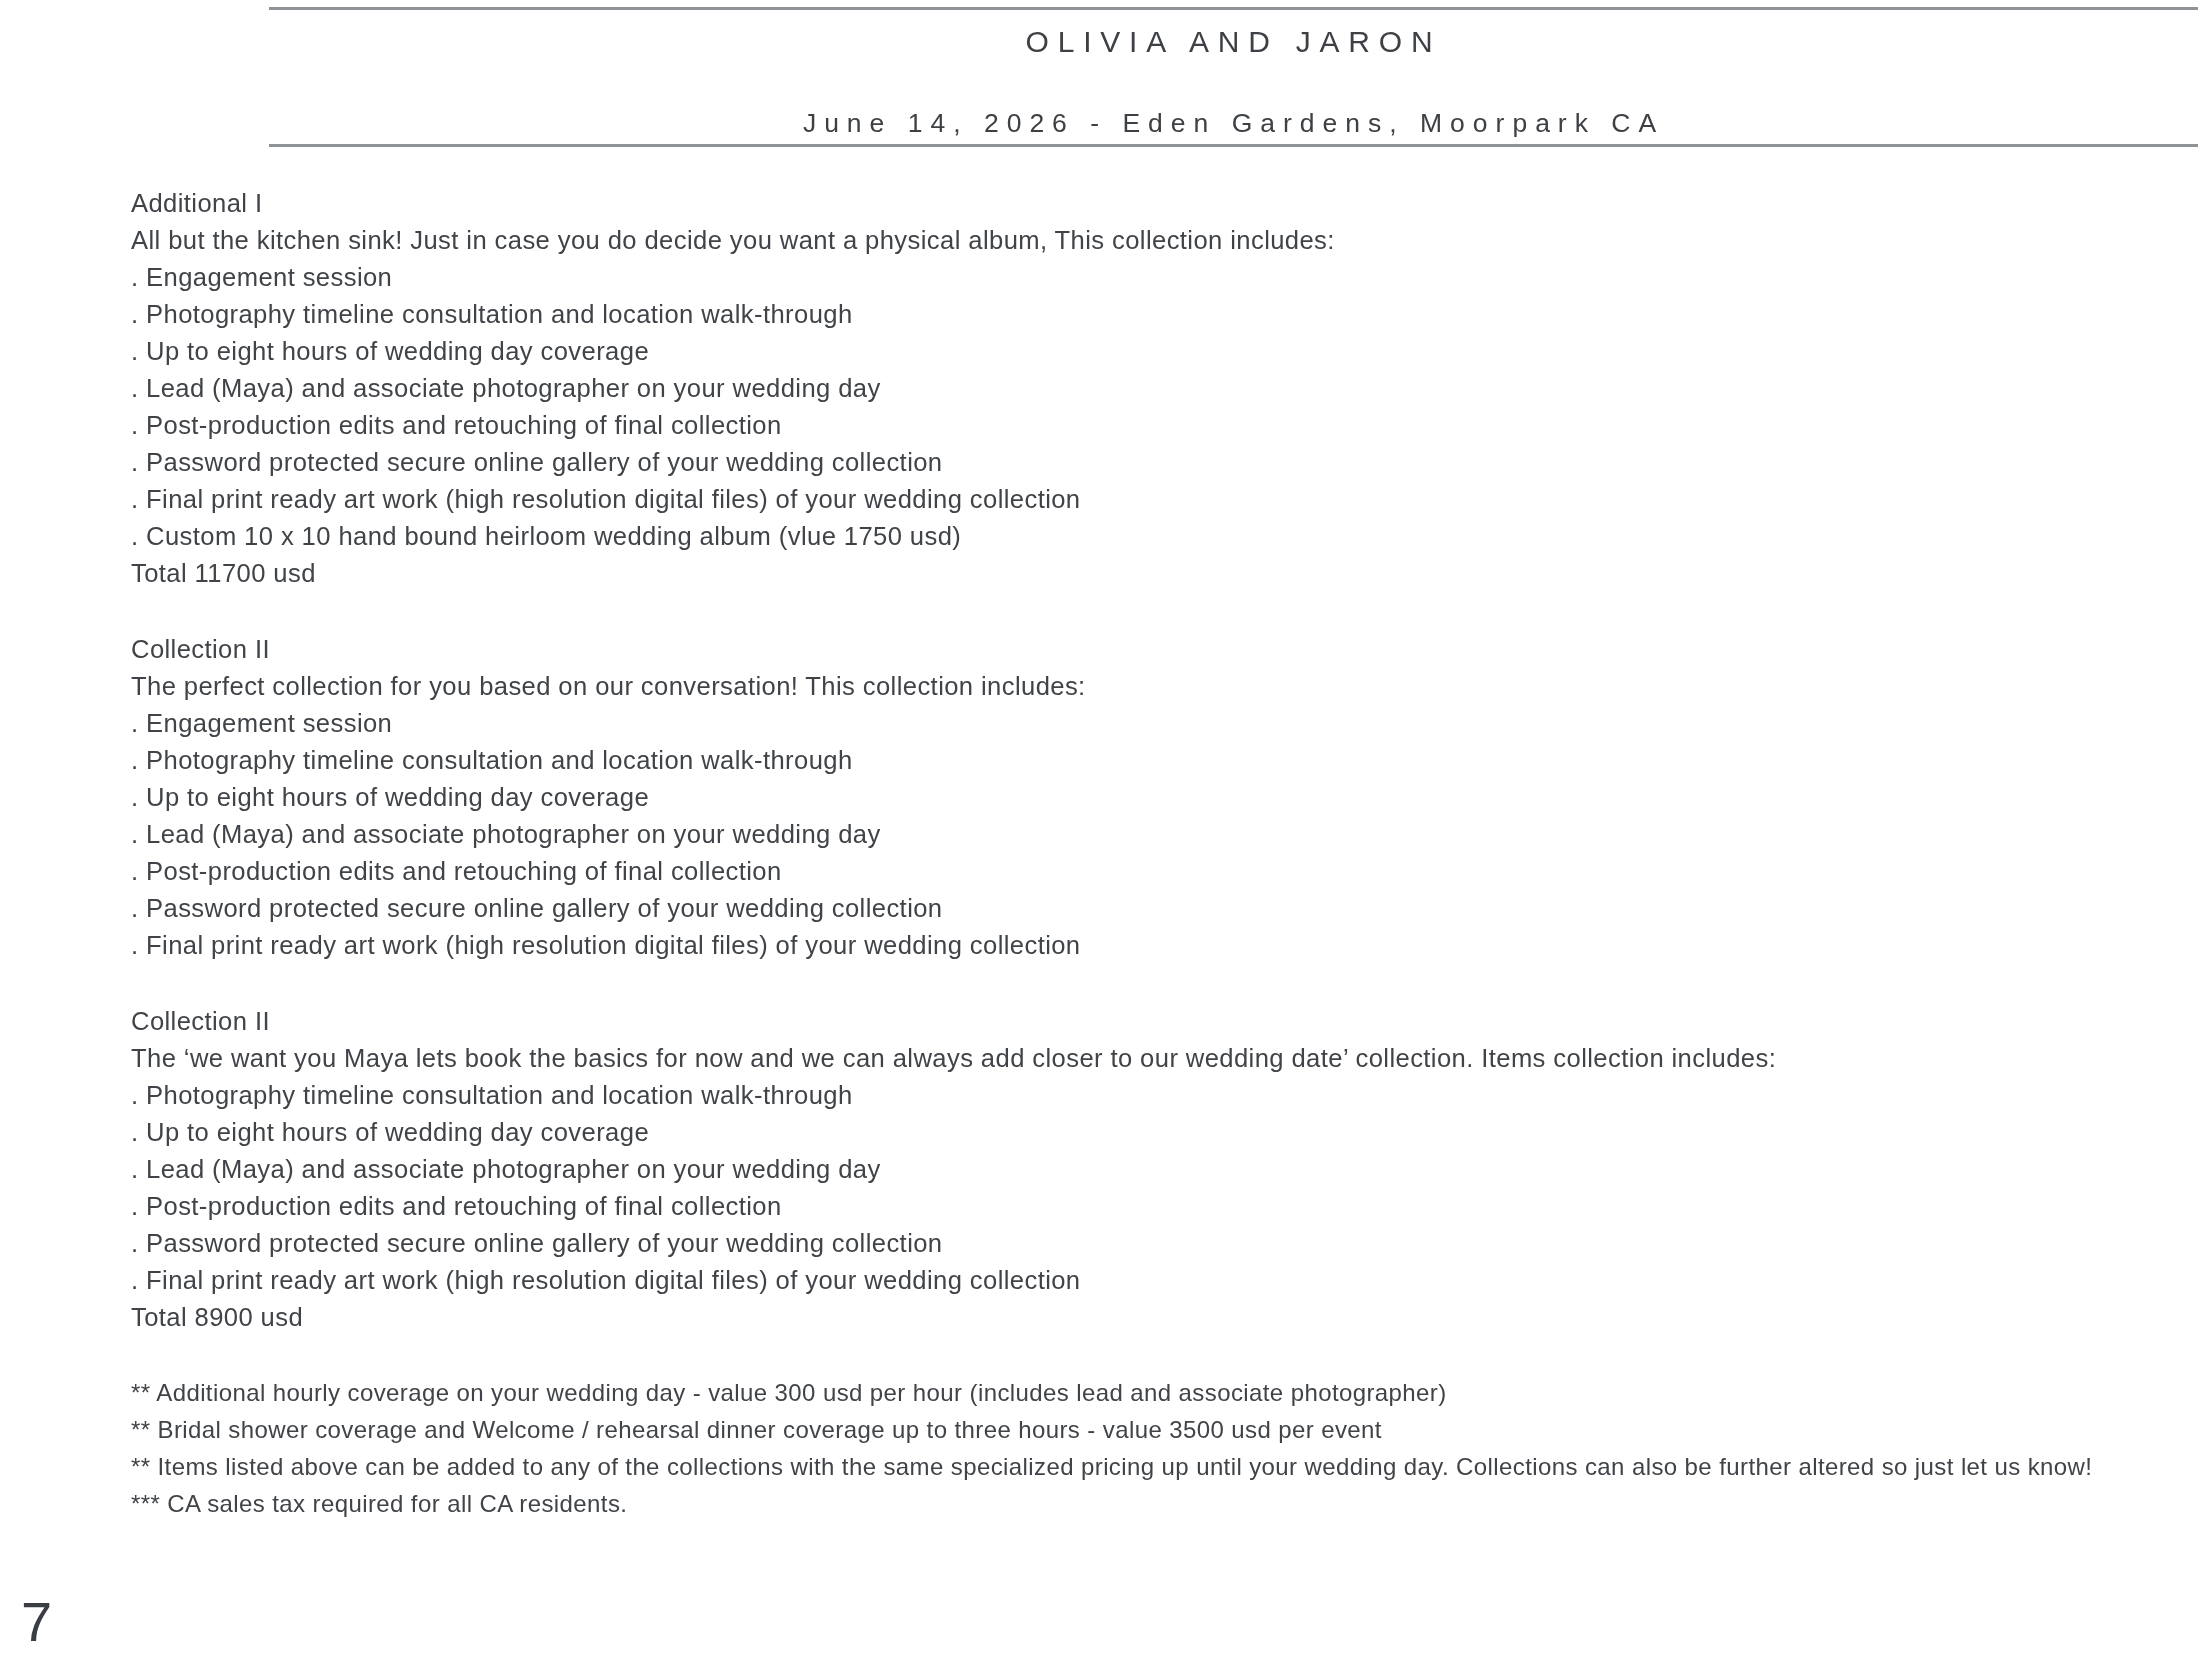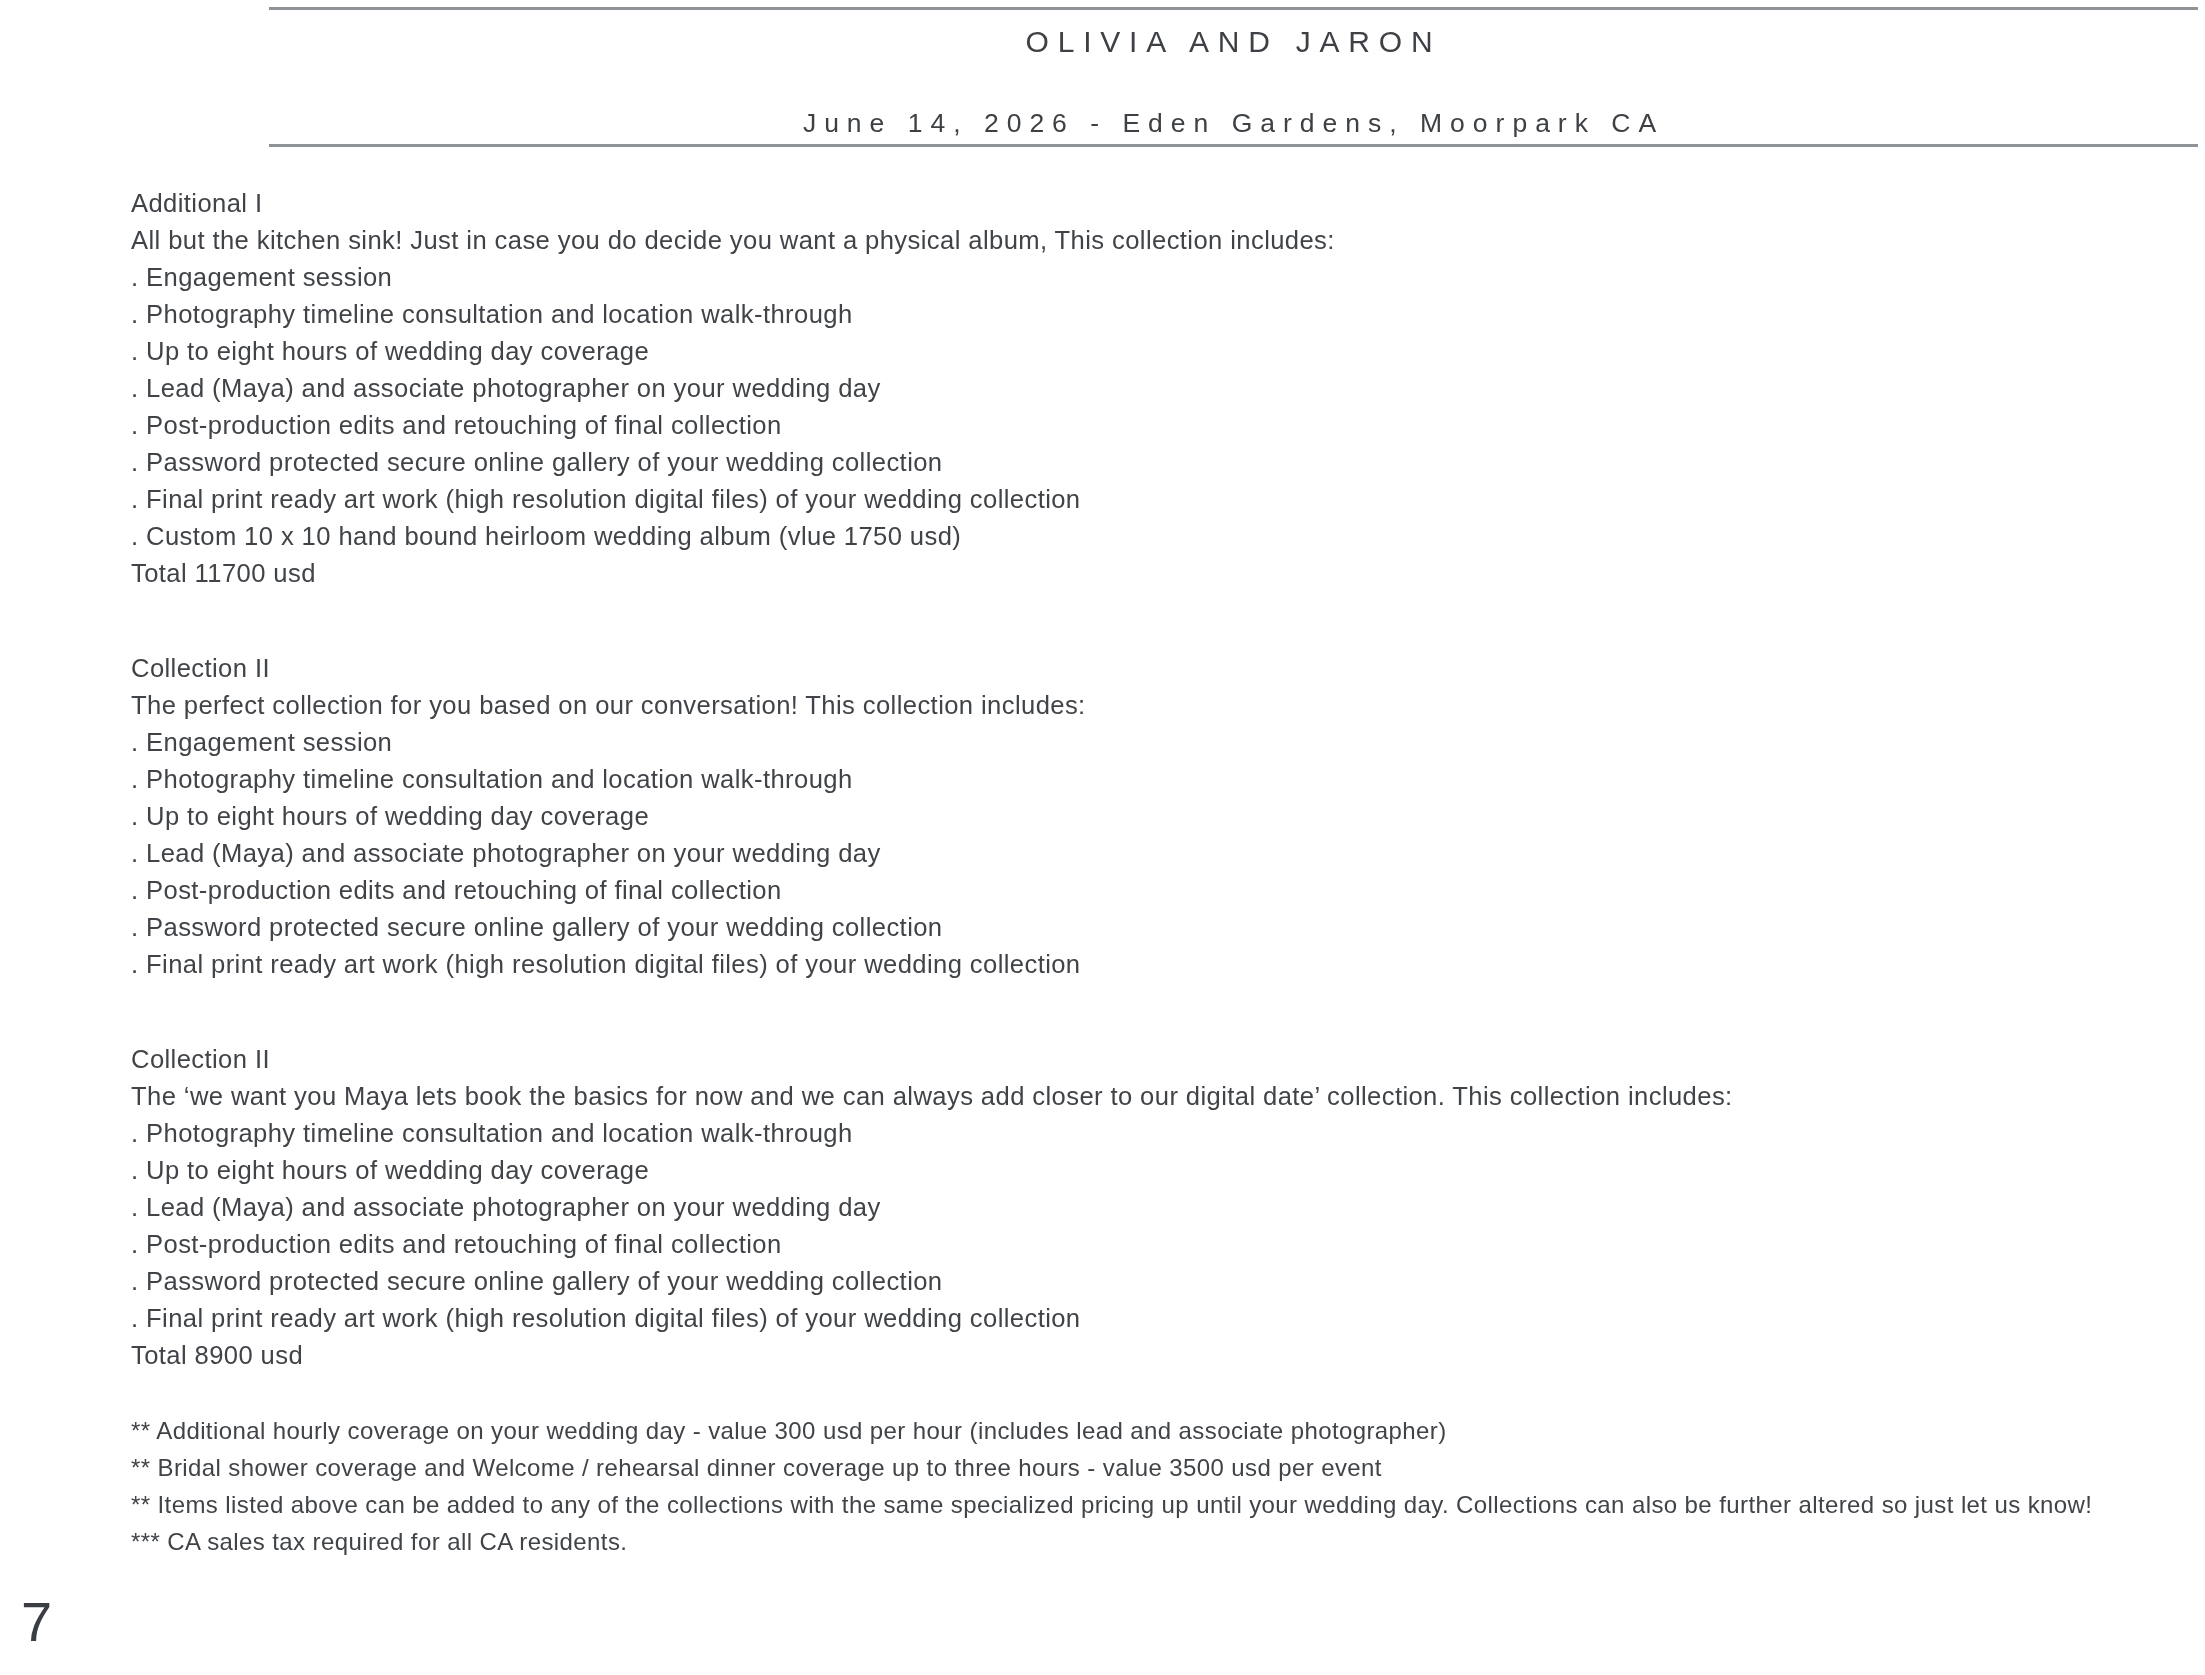--- a/index.html
+++ b/index.html
@@ -38,21 +38,21 @@
 
   
   .doc-body {
     position: absolute;
     top: 185px; left: 131px; width: 2056px;
     font-size: 25.6px;
     line-height: 37px;
     letter-spacing: 0.4px;
     color: #404448;
   }
-  .collection + .collection { margin-top: 58px; }
+  .collection + .collection { margin-top: 39px; }
   .line { white-space: nowrap; }
 
   .footnotes {
     margin-top: 38px;
     font-size: 24px;
     line-height: 37px;
   }
 
   .page-number {
     position: absolute;
@@ -92,21 +92,21 @@
     <div class="line">. Photography timeline consultation and location walk-through</div>
     <div class="line">. Up to eight hours of wedding day coverage</div>
     <div class="line">. Lead (Maya) and associate photographer on your wedding day</div>
     <div class="line">. Post-production edits and retouching of final collection</div>
     <div class="line">. Password protected secure online gallery of your wedding collection</div>
     <div class="line">. Final print ready art work (high resolution digital files) of your wedding collection</div>
   </section>
 
   <section class="collection">
     <div class="line">Collection II</div>
-    <div class="line">The ‘we want you Maya lets book the basics for now and we can always add closer to our digital date’ collection. This collection includes:</div>
+    <div class="line">The ‘we want you Maya lets book the basics for now and we can always add closer to our wedding date’ collection. Items collection includes:</div>
     <div class="line">. Photography timeline consultation and location walk-through</div>
     <div class="line">. Up to eight hours of wedding day coverage</div>
     <div class="line">. Lead (Maya) and associate photographer on your wedding day</div>
     <div class="line">. Post-production edits and retouching of final collection</div>
     <div class="line">. Password protected secure online gallery of your wedding collection</div>
     <div class="line">. Final print ready art work (high resolution digital files) of your wedding collection</div>
     <div class="line">Total 8900 usd</div>
   </section>
 
   <section class="footnotes">

